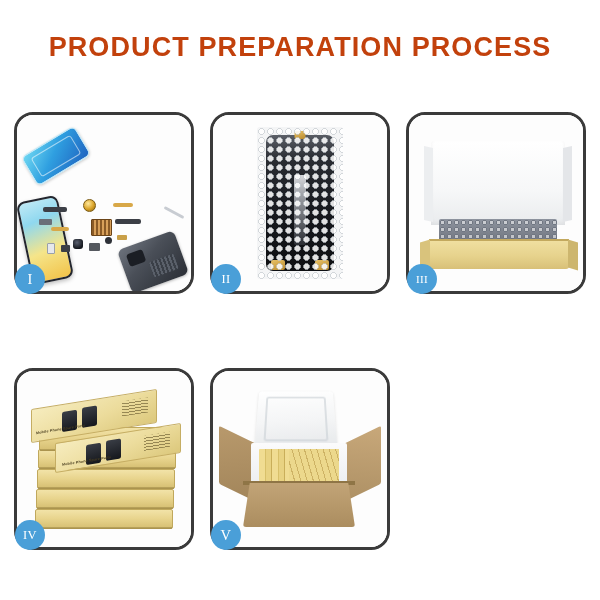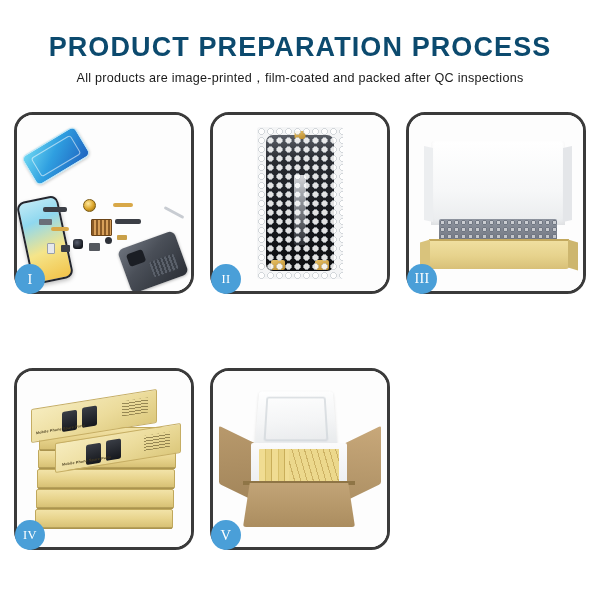--- a/index.html
+++ b/index.html
@@ -14,21 +14,21 @@
 
   #page { position: relative; width: 600px; height: 600px; background: #ffffff; }
 
   
   .header { width: 100%; text-align: center; padding-top: 33px; }
 
   .title {
     font-size: 27px;
     font-weight: 700;
     letter-spacing: 1.1px;
-    color: #0c4a6e;
+    color: #c2410c;
     line-height: 1.05;
     white-space: nowrap;
   }
 
   .subtitle {
     margin-top: 9px;
     font-size: 12.6px;
     font-weight: 400;
     letter-spacing: 0.25px;
     color: #1a1a1a;
@@ -72,21 +72,21 @@
     background: #4a9fd8;
     color: #ffffff;
     font-family: "Liberation Serif", serif;
     font-size: 14.5px;
     line-height: 30px;
     text-align: center;
     letter-spacing: 0.4px;
     z-index: 6;
   }
   .badge.wide { font-size: 12.5px; }
-  .badge.xwide { font-size: 14px; }
+  .badge.xwide { font-size: 11px; }
 
   
   .scene { position: absolute; inset: 0; }
 
   
   .fan { position: absolute; }
 
   
   .glass {
     position: absolute; left: 8px; top: 24px;
@@ -391,21 +391,20 @@
 
   .hidden-text { position: absolute; width: 1px; height: 1px; overflow: hidden; opacity: 0; }
 </style>
 </head>
 <body>
 
 <div id="page">
 
   <div class="header">
     <div class="title">PRODUCT PREPARATION PROCESS</div>
-    <div class="subtitle">All products are image-printed，film-coated and packed after QC inspections</div>
   </div>
 
   <div class="grid">
 
     <div class="panel">
       <div class="panel-inner">
         <div class="scene">
           <div class="fan">
             
             

